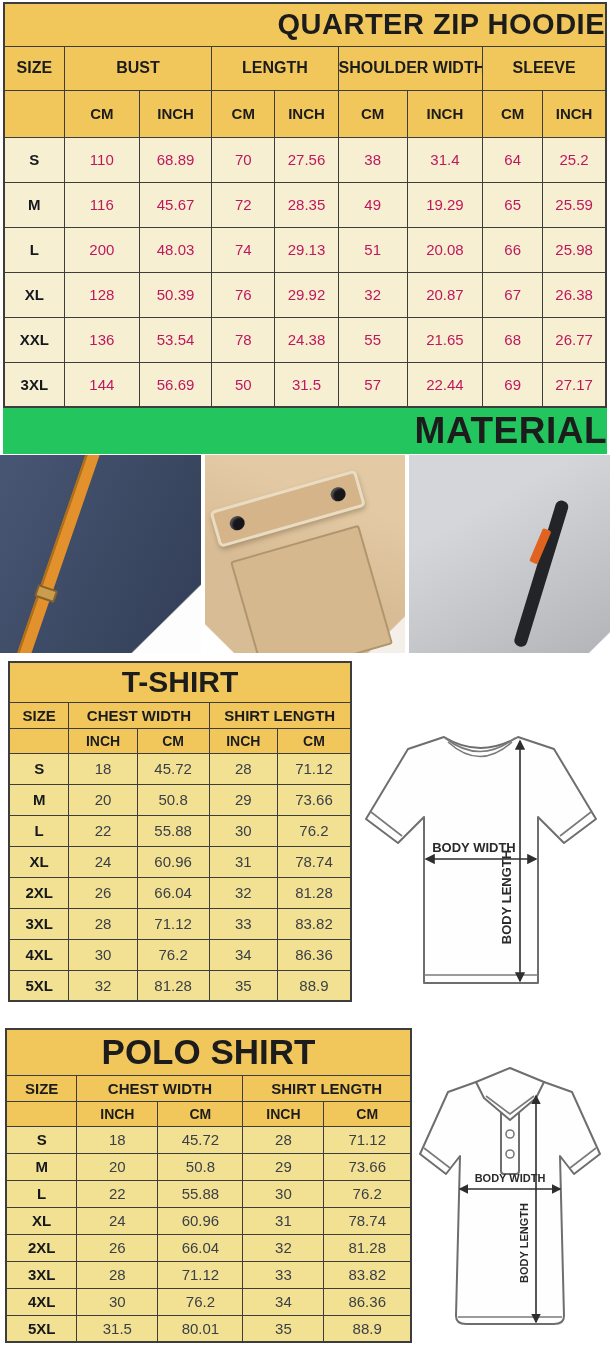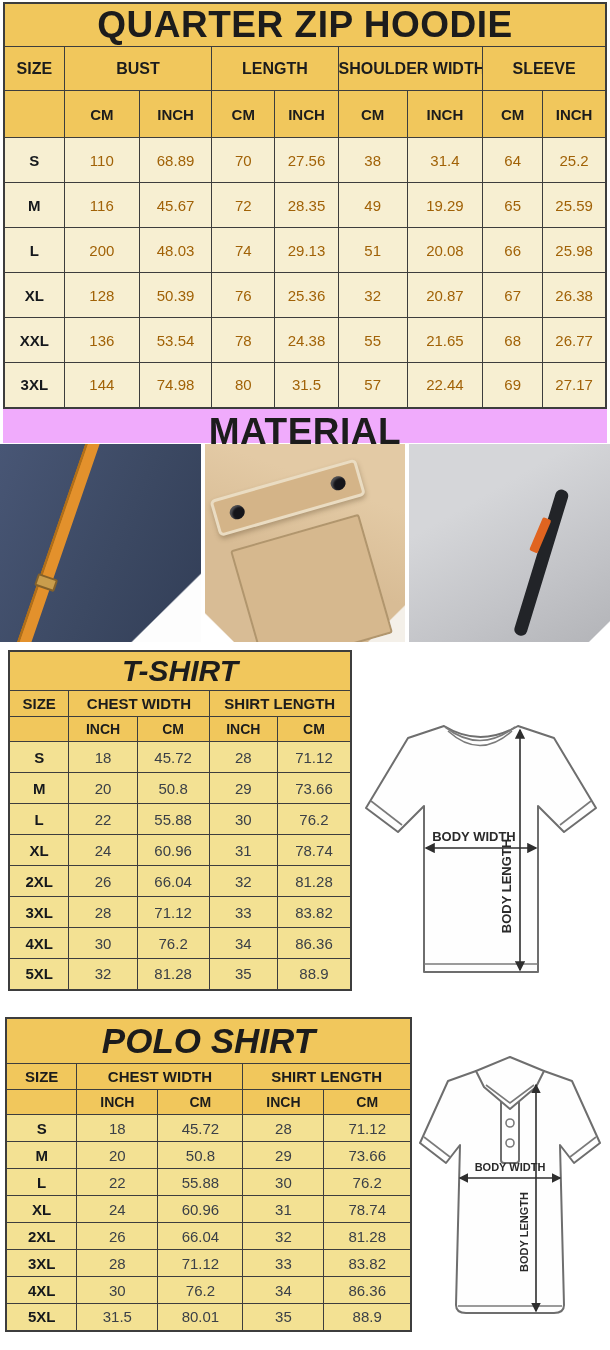--- a/index.html
+++ b/index.html
@@ -14,30 +14,30 @@
   table.tbl td {
     border: 1px solid #3d3d3d; text-align: center; vertical-align: middle;
     overflow: hidden; white-space: nowrap;
   }
   .gold  { background: #f1c75c; }
   .cream { background: #f7efd2; }
   .lyellow { background: #f3e193; }
 
   
   .hoodie { width: 604px; margin: 2px auto 0; border: 2px solid #3d3d3d; }
-  .hoodie .title-cell { height: 43px; font-size: 37px; font-weight: bold; letter-spacing: .5px; }
+  .hoodie .title-cell { height: 43px; font-size: 29px; font-weight: bold; letter-spacing: .5px; text-align: right; }
   .hoodie tr.groups td { height: 44px; font-size: 16px; font-weight: bold; }
   .hoodie tr.units  td { height: 47px; font-size: 15px; font-weight: bold; }
-  .hoodie tbody td { height: 45px; font-size: 15px; color: #a16207; }
+  .hoodie tbody td { height: 45px; font-size: 15px; color: #be185d; }
   .hoodie tbody td.sz { font-weight: bold; color: #15181c; }
 
   
   .material-banner {
-    margin: 0 3px; height: 34px; line-height: 45px; text-align: center;
-    background: #f0abfc; font-size: 37px; font-weight: bold; letter-spacing: .5px;
+    margin: 0 3px; height: 46px; line-height: 45px; text-align: right;
+    background: #22c55e; font-size: 37px; font-weight: bold; letter-spacing: .5px;
   }
   .photos { display: flex; gap: 4px; height: 198px; margin-top: 1px; }
   .photo { flex: 1 1 0; position: relative; overflow: hidden; }
   .photo-navy {
     background-color: #3f4b66;
     background-image:
       linear-gradient(to top left, #fdfdfd 0 17%, rgba(255,255,255,0) 17.5%),
       linear-gradient(115deg, #485675 0%, #3c4963 55%, #323e57 100%);
   }
   .strap {
@@ -84,21 +84,21 @@
     background: #e06420; border-radius: 2px; transform: rotate(6deg);
   }
 
   
   .shirt-section { display: flex; align-items: flex-start; }
   .section-tshirt { margin-top: 8px; }
   .section-polo { margin-top: 26px; }
   table.shirt { border: 2px solid #3d3d3d; }
   table.tshirt { width: 344px; margin-left: 8px; }
   table.polo   { width: 452px; margin-left: 5px; }
-  table.shirt .title-cell { font-weight: bold; font-style: italic; }
+  table.shirt .title-cell { font-weight: bold; }
   table.tshirt .title-cell { height: 40px; font-size: 30px; }
   table.polo   .title-cell { height: 46px; font-size: 35px; }
   table.shirt tr.groups td { height: 26px; font-size: 15px; font-weight: bold; }
   table.shirt tr.units  td { height: 25px; font-size: 14px; font-weight: bold; }
   table.tshirt tbody td { height: 31px; }
   table.polo   tbody td { height: 27px; }
   table.shirt tbody td { font-size: 15px; color: #3b4047; }
   table.shirt tbody td.sz { font-weight: bold; color: #15181c; }
 
   .fig { flex: 1 1 auto; display: flex; justify-content: center; }
@@ -184,21 +184,21 @@
     <td class="cream">20.08</td>
     <td class="cream">66</td>
     <td class="cream">25.98</td>
   </tr>
 
   <tr>
     <td class="sz cream">XL</td>
     <td class="cream">128</td>
     <td class="cream">50.39</td>
     <td class="cream">76</td>
-    <td class="cream">25.36</td>
+    <td class="cream">29.92</td>
     <td class="cream">32</td>
     <td class="cream">20.87</td>
     <td class="cream">67</td>
     <td class="cream">26.38</td>
   </tr>
 
   <tr>
     <td class="sz cream">XXL</td>
     <td class="cream">136</td>
     <td class="cream">53.54</td>
@@ -206,22 +206,22 @@
     <td class="cream">24.38</td>
     <td class="cream">55</td>
     <td class="cream">21.65</td>
     <td class="cream">68</td>
     <td class="cream">26.77</td>
   </tr>
 
   <tr>
     <td class="sz cream">3XL</td>
     <td class="cream">144</td>
-    <td class="cream">74.98</td>
-    <td class="cream">80</td>
+    <td class="cream">56.69</td>
+    <td class="cream">50</td>
     <td class="cream">31.5</td>
     <td class="cream">57</td>
     <td class="cream">22.44</td>
     <td class="cream">69</td>
     <td class="cream">27.17</td>
   </tr>
 </tbody>
   </table>
 
   <div class="material-banner">MATERIAL</div>

